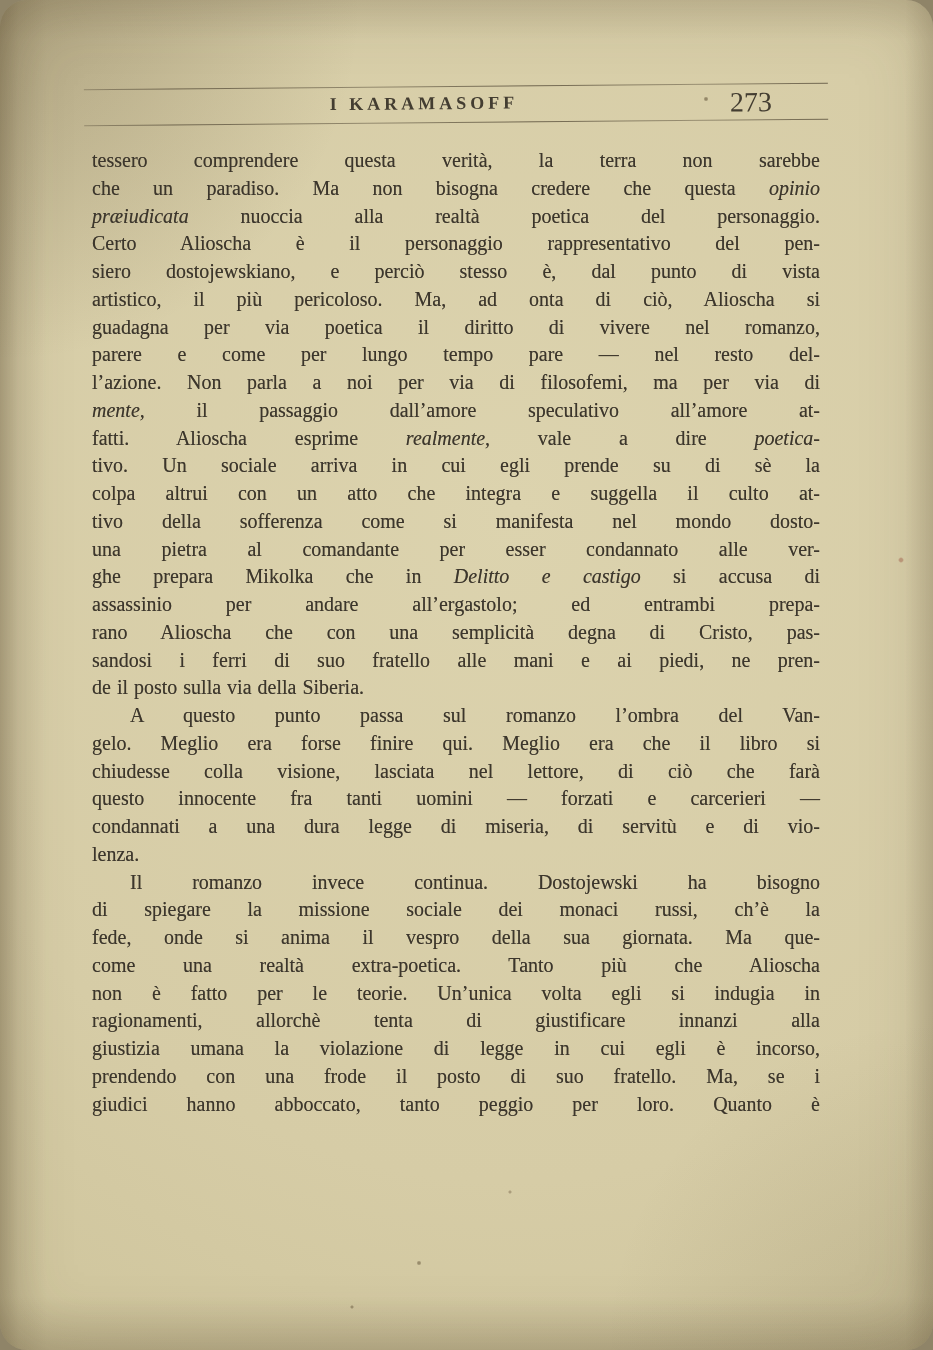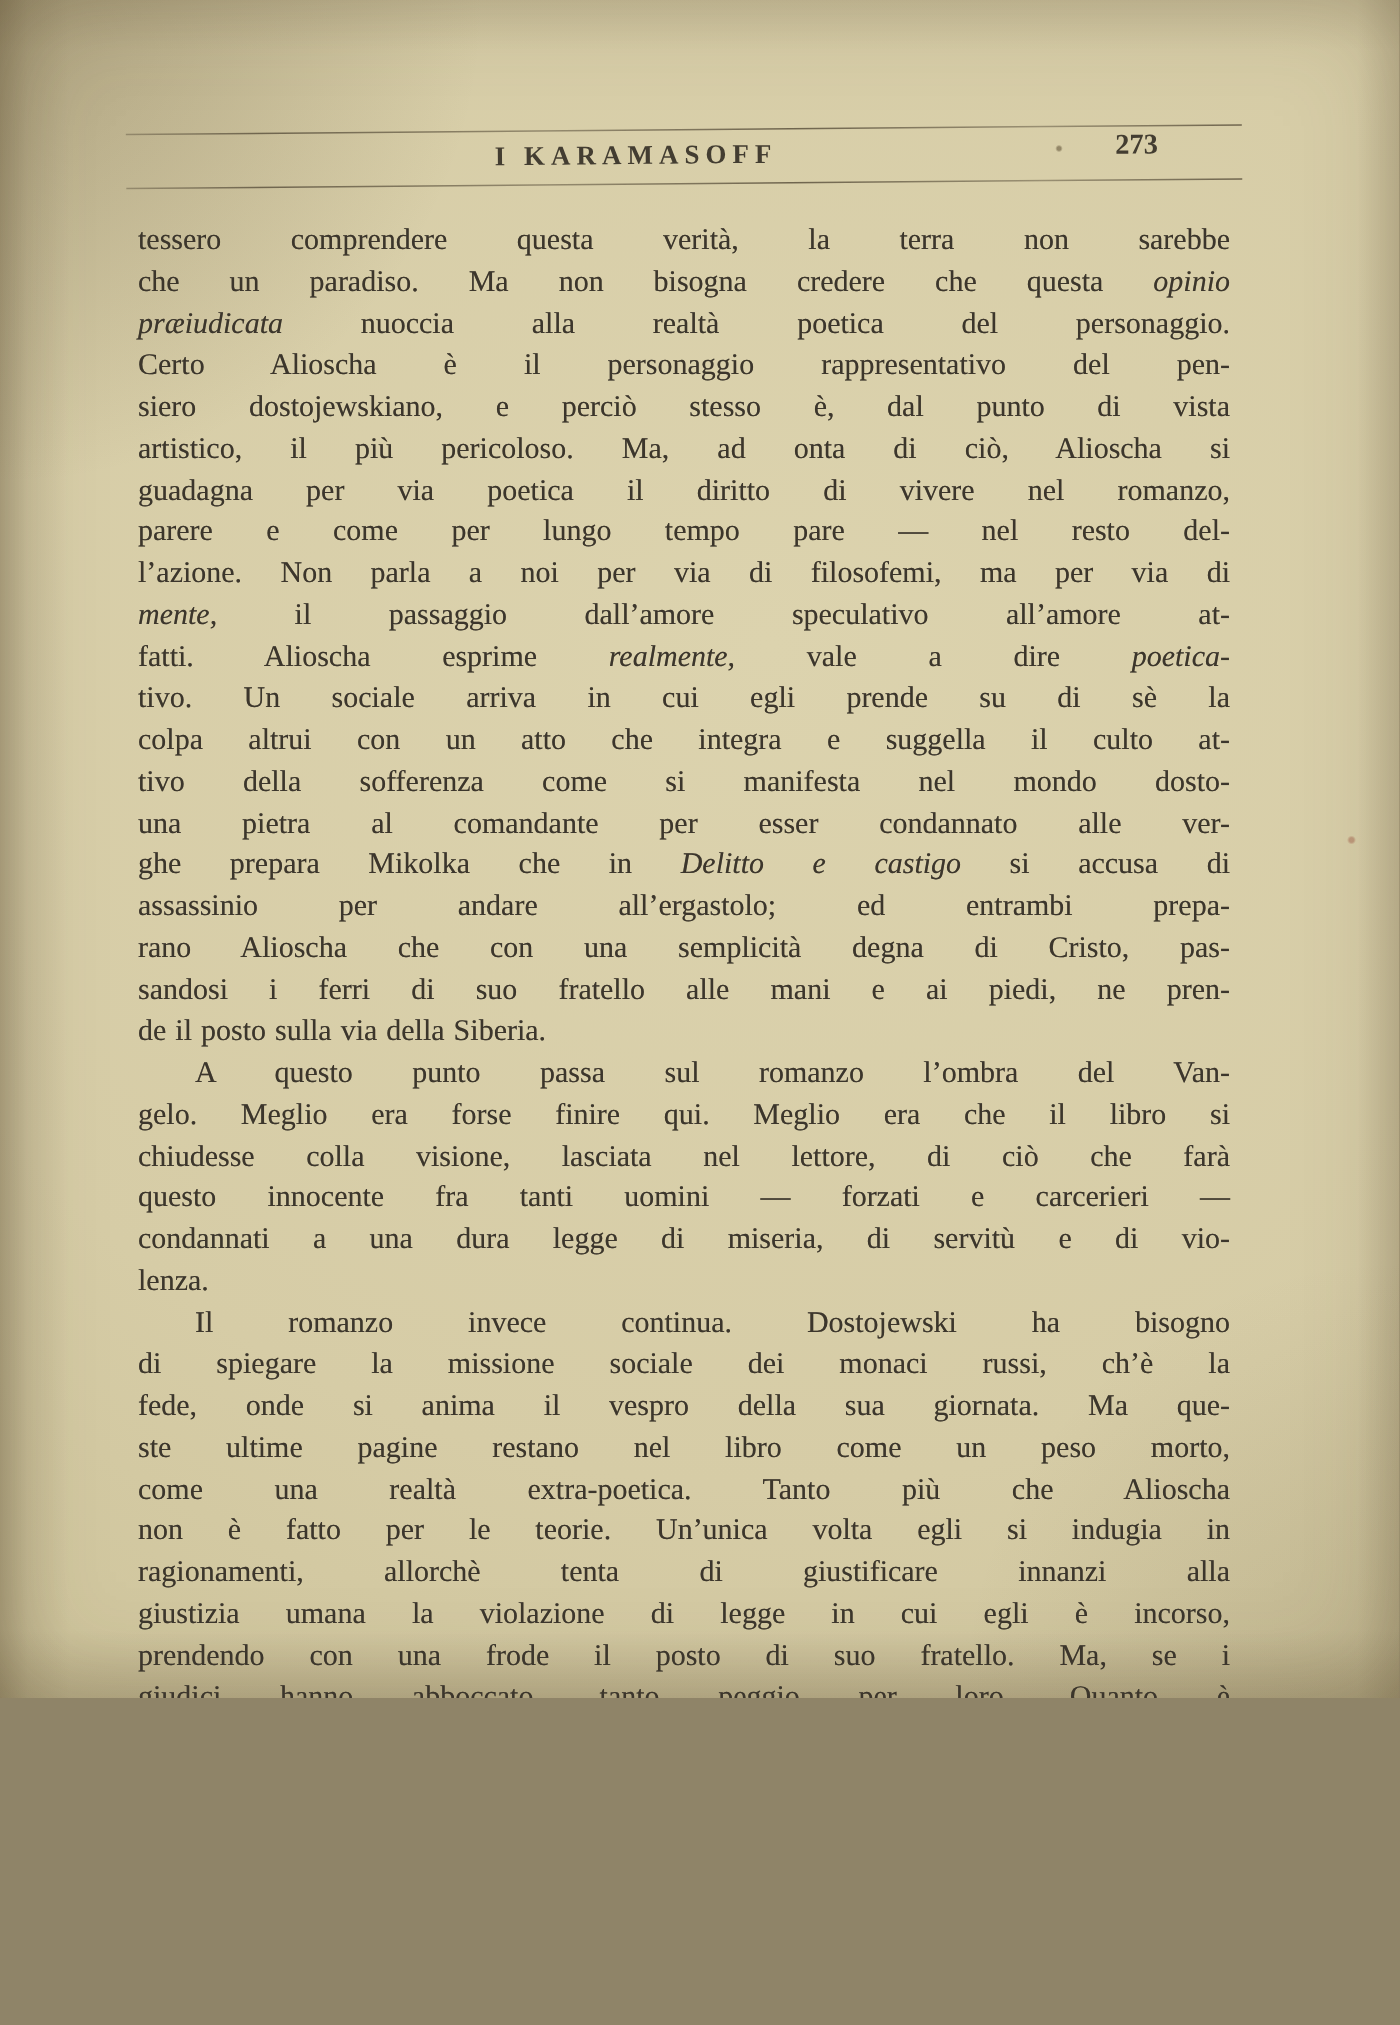--- a/index.html
+++ b/index.html
@@ -8,40 +8,41 @@
     --rule: #6f654e;
   }
   html, body { margin: 0; padding: 0; }
   body {
     font-family: "Liberation Serif", "DejaVu Serif", serif;
     background: #8f8468;
   }
   .page {
     position: relative;
     width: 933px;
-    height: 1132px;
+    height: 1350px;
     overflow: hidden;
     color: var(--ink);
     background:
       
       radial-gradient(circle at 706px 99px, rgba(80,65,40,.5) 0 1.2px, transparent 2.5px),
       radial-gradient(circle at 419px 1263px, rgba(80,65,40,.45) 0 1.2px, transparent 2.5px),
       radial-gradient(circle at 510px 1192px, rgba(90,70,45,.35) 0 1px, transparent 2px),
       radial-gradient(circle at 901px 560px, rgba(160,90,70,.45) 0 1.5px, transparent 3px),
       radial-gradient(circle at 352px 1307px, rgba(80,65,40,.4) 0 1px, transparent 2px),
       
       radial-gradient(circle at 0% 0%, rgba(85,70,42,.30) 0%, rgba(85,70,42,0) 22%),
       radial-gradient(circle at 100% 100%, rgba(85,70,42,.14) 0%, rgba(85,70,42,0) 20%),
       linear-gradient(90deg, rgba(90,75,48,.30) 0%, rgba(90,75,48,.10) 2%, rgba(90,75,48,0) 5%),
       linear-gradient(270deg, rgba(90,75,48,.16) 0%, rgba(90,75,48,0) 3%),
       linear-gradient(0deg, rgba(90,75,48,.18) 0%, rgba(90,75,48,0) 4%),
       linear-gradient(180deg, rgba(90,75,48,.10) 0%, rgba(90,75,48,0) 3%),
       
       radial-gradient(ellipse 120% 90% at 55% 38%, #dcd3ae 0%, var(--paper) 55%, #cdc39a 88%, #c2b78d 100%);
     box-shadow: inset 0 0 70px rgba(80,65,40,.25);
+    border-radius: 27px;
   }
   
   .header-band {
     position: absolute;
     left: 84px;
     top: 0;
     width: 744px;
     height: 140px;
     transform: rotate(-0.5deg);
     transform-origin: 50% 100px;
@@ -66,23 +67,22 @@
     transform: translateX(-32px);
     font-size: 18px;
     font-weight: bold;
     letter-spacing: 4px;
     color: #433d31;
   }
   .page-number {
     position: absolute;
     top: 89px;
     right: 56px;
-    font-size: 19px;
+    font-size: 28px;
     color: #433d31;
-    font-weight: bold;
   }
   
   .textblock {
     position: absolute;
     left: 92px;
     top: 147px;
     width: 728px;
     font-size: 20px;
     line-height: 27.75px;
     word-spacing: 1px;
@@ -134,21 +134,20 @@
       <div class="line endline"><span>de il posto sulla via della Siberia.</span></div>
       <div class="line indent"><span>A questo punto passa sul romanzo l’ombra del Van-</span></div>
       <div class="line"><span>gelo. Meglio era forse finire qui. Meglio era che il libro si</span></div>
       <div class="line"><span>chiudesse colla visione, lasciata nel lettore, di ciò che farà</span></div>
       <div class="line"><span>questo innocente fra tanti uomini — forzati e carcerieri —</span></div>
       <div class="line"><span>condannati a una dura legge di miseria, di servitù e di vio-</span></div>
       <div class="line endline"><span>lenza.</span></div>
       <div class="line indent"><span>Il romanzo invece continua. Dostojewski ha bisogno</span></div>
       <div class="line"><span>di spiegare la missione sociale dei monaci russi, ch’è la</span></div>
       <div class="line"><span>fede, onde si anima il vespro della sua giornata. Ma que-</span></div>
-      <div class="line"><span>ste ultime pagine restano nel libro come un peso morto,</span></div>
       <div class="line"><span>come una realtà extra-poetica. Tanto più che Alioscha</span></div>
       <div class="line"><span>non è fatto per le teorie. Un’unica volta egli si indugia in</span></div>
       <div class="line"><span>ragionamenti, allorchè tenta di giustificare innanzi alla</span></div>
       <div class="line"><span>giustizia umana la violazione di legge in cui egli è incorso,</span></div>
       <div class="line"><span>prendendo con una frode il posto di suo fratello. Ma, se i</span></div>
       <div class="line"><span>giudici hanno abboccato, tanto peggio per loro. Quanto è</span></div>
     </div>
 
 </div>
 

